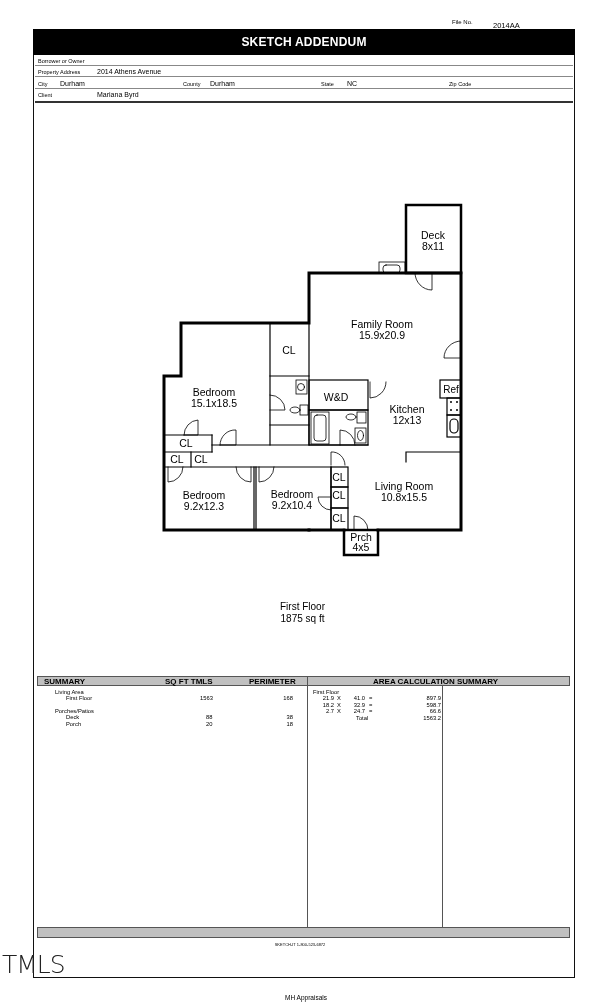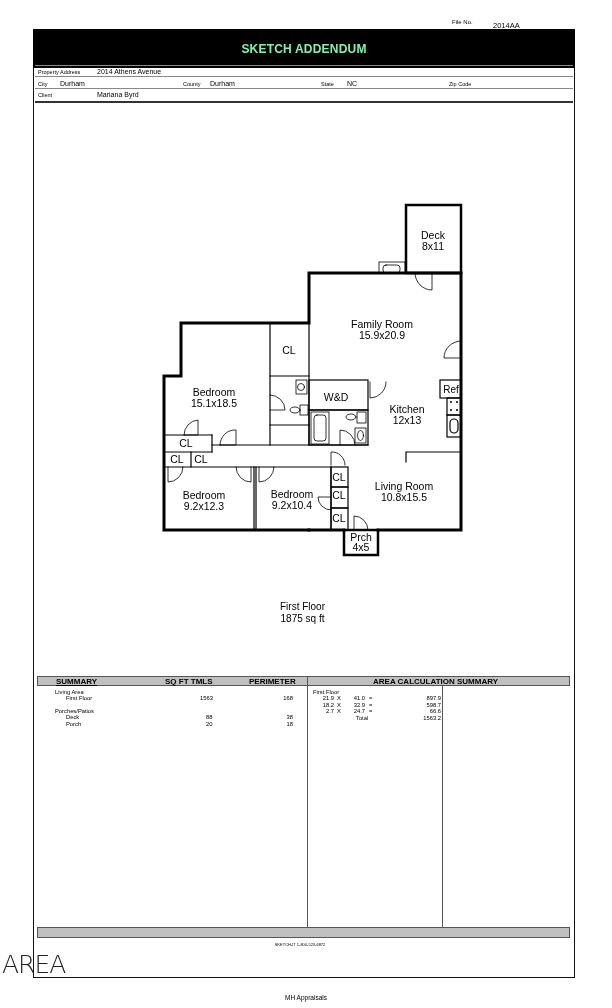--- a/index.html
+++ b/index.html
@@ -1,21 +1,21 @@
 <!DOCTYPE html>
 <html><head>
 <meta charset="utf-8">
 <style>
   html, body { margin:0; padding:0; background:#fff; }
   body { width:612px; height:1008px; position:relative; font-family:"Liberation Sans", sans-serif; color:#000; overflow:hidden; }
   .abs { position:absolute; }
   .fileno-label { left:452px; top:19px; font-size:6px; }
   .fileno-value { left:493px; top:21px; font-size:7.5px; }
   .frame { left:33px; top:29px; width:542px; height:949px; border:1.5px solid #111; box-sizing:border-box; }
-  .title-bar { left:33px; top:29px; width:542px; height:39px; background:#000; color:#86efac; font-weight:bold; font-size:12px; display:flex; align-items:center; justify-content:center; letter-spacing:0.2px; }
+  .title-bar { left:33px; top:29px; width:542px; height:26px; background:#000; color:#ffffff; font-weight:bold; font-size:12px; display:flex; align-items:center; justify-content:center; letter-spacing:0.2px; }
   .hdr-row { left:35px; width:538px; height:10px; border-bottom:1.2px solid #888; font-size:5.5px; box-sizing:border-box; }
   .hdr-row span { position:absolute; top:2px; }
   .hdr-row .val { font-size:7px; top:1px; }
   .hdr-bottom { left:35px; top:101px; width:538px; height:2px; background:#333; }
   .sketch-caption { left:230px; top:601px; width:145px; text-align:center; font-size:10px; line-height:12px; }
   .sum-bar { left:37px; top:676px; width:533px; height:10px; background:#c0c0c0; border:1px solid #555; box-sizing:border-box; font-size:8px; font-weight:bold; }
   .sum-bar span { position:absolute; top:0px; }
   .divider-v { width:1px; background:#555; }
   .sum-text { font-size:5.8px; line-height:6.4px; }
   .calc-text { font-size:5.8px; line-height:6.4px; }
@@ -169,21 +169,21 @@
     <text x="451" y="393" font-size="10">Ref</text>
   </g>
 </svg>
 
 <div class="abs sketch-caption">
   <div>First Floor</div>
   <div>1875 sq ft</div>
 </div>
 
 <div class="abs sum-bar">
-  <span style="left:18px;text-decoration:underline;">SUMMARY</span>
+  <span style="left:6px;">SUMMARY</span>
   <span style="left:127px;">SQ FT TMLS</span>
   <span style="left:211px;">PERIMETER</span>
   <span style="left:335px;">AREA CALCULATION SUMMARY</span>
 </div>
 <div class="abs divider-v" style="left:307px; top:676px; height:251px;"></div>
 <div class="abs divider-v" style="left:442px; top:686px; height:241px;"></div>
 
 <div class="abs sum-text" style="left:55px; top:689px; width:245px;">
   <div>Living Area</div>
   <div style="position:relative; height:6.4px;">
@@ -229,14 +229,14 @@
     <span style="position:absolute; right:0;">66.6</span>
   </div>
   <div style="position:relative; height:6.4px;">
     <span style="position:absolute; left:43px;">Total</span>
     <span style="position:absolute; right:0;">1563.2</span>
   </div>
 </div>
 
 <div class="abs foot-bar"></div>
 <div class="abs sketch-phone">SKETCH-IT 1-800-523-6872</div>
-<div class="abs tmls">AREA</div>
+<div class="abs tmls">TMLS</div>
 <div class="abs footer-co">MH Appraisals</div>
 
 </body></html>

